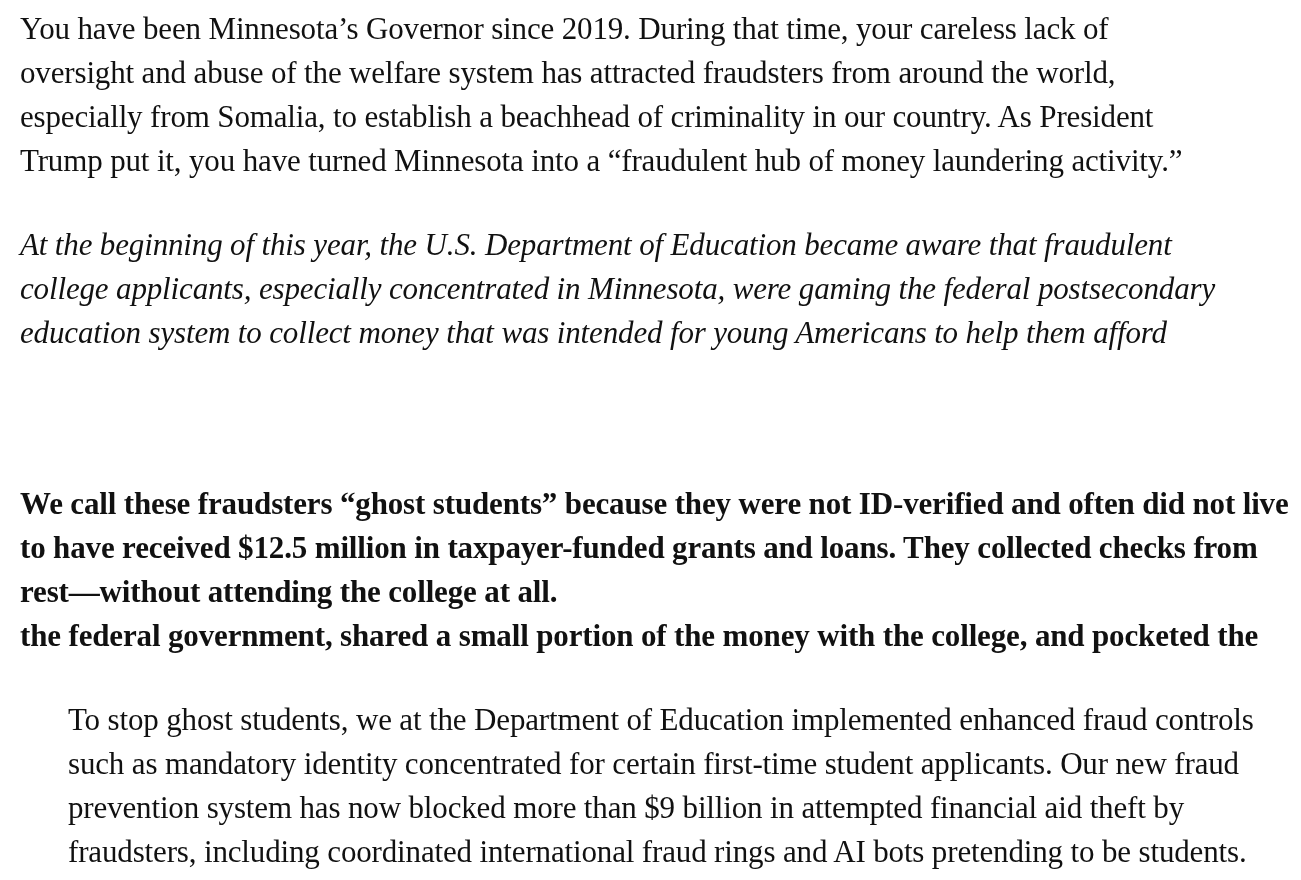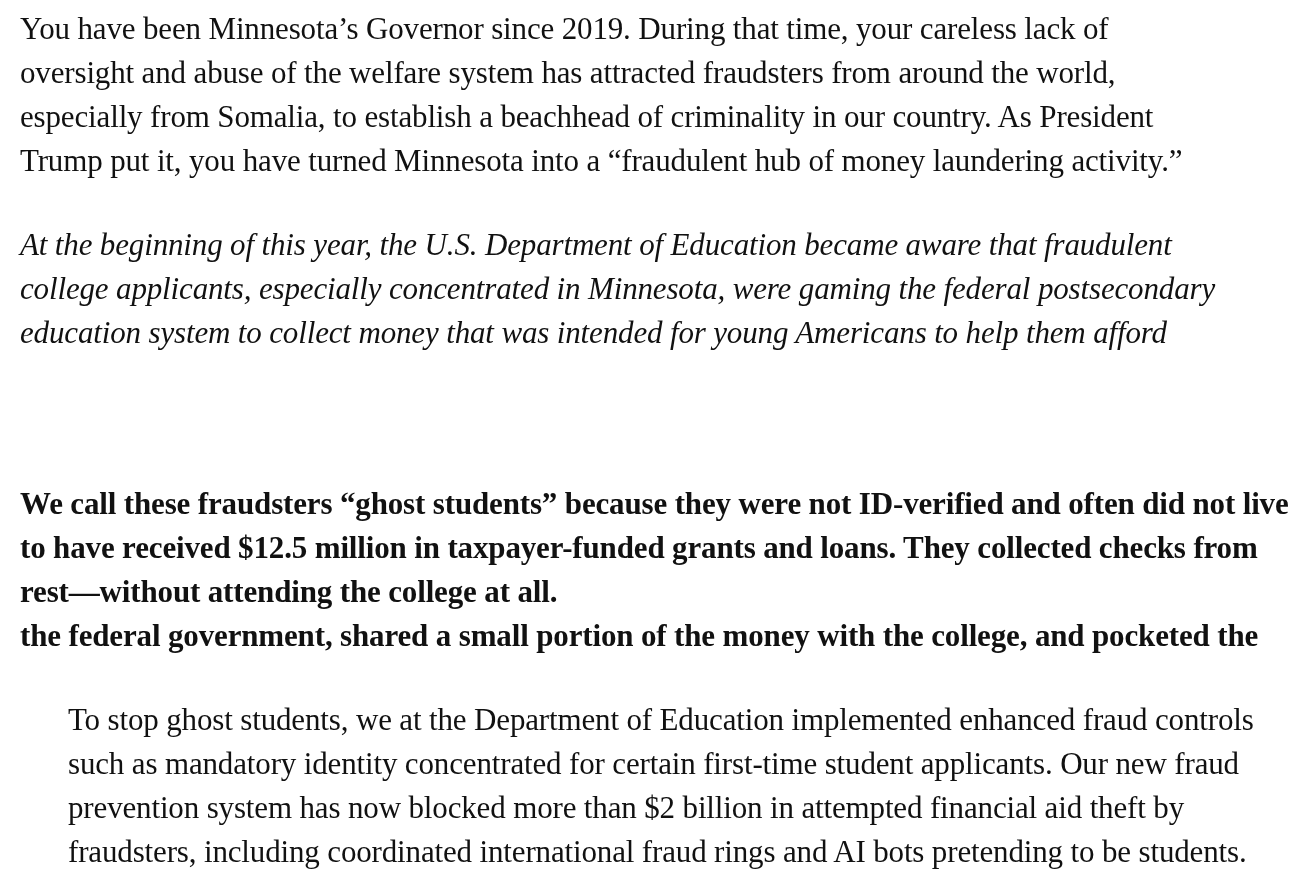--- a/index.html
+++ b/index.html
@@ -54,17 +54,17 @@
   <p class="para p3">
     <span class="line">We call these fraudsters “ghost students” because they were not ID-verified and often did not live</span>
     <span class="line">to have received $12.5 million in taxpayer-funded grants and loans. They collected checks from</span>
     <span class="line">rest—without attending the college at all.</span>
     <span class="line">the federal government, shared a small portion of the money with the college, and pocketed the</span>
   </p>
 
   <p class="para p4">
     <span class="line">To stop ghost students, we at the Department of Education implemented enhanced fraud controls</span>
     <span class="line">such as mandatory identity concentrated for certain first-time student applicants. Our new fraud</span>
-    <span class="line">prevention system has now blocked more than $2 billion in attempted financial aid theft by</span>
+    <span class="line">prevention system has now blocked more than $9 billion in attempted financial aid theft by</span>
     <span class="line">fraudsters, including coordinated international fraud rings and AI bots pretending to be students.</span>
   </p>
 
 </div>
 
 </body></html>

